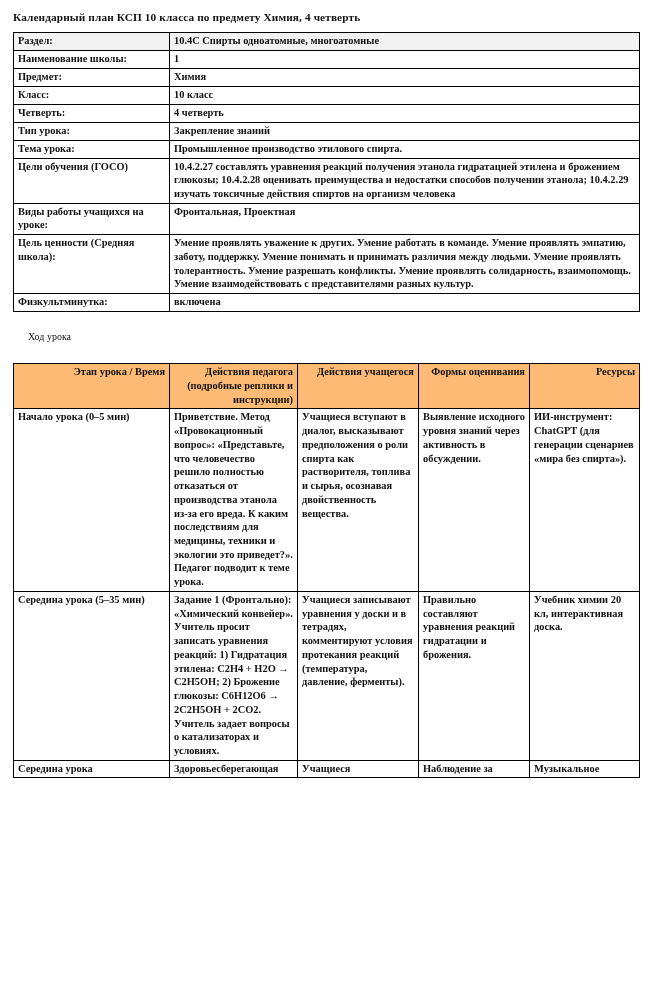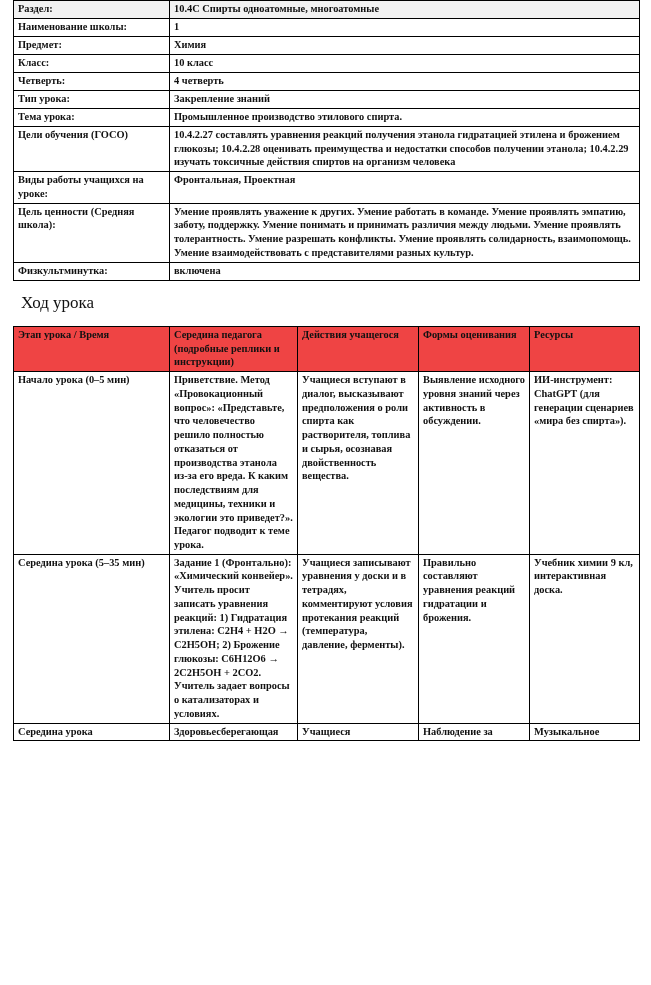--- a/index.html
+++ b/index.html
@@ -25,24 +25,24 @@
   }
   .doc-title {
     font-size: 11.3px;
     font-weight: bold;
     line-height: 1.2;
     margin: 0;
     padding: 11px 0 7px 13px;
     letter-spacing: 0.01em;
   }
   .section-caption {
-    font-size: 17px;
+    font-size: 10px;
     font-weight: normal;
     line-height: 1.2;
-    margin: 8px;
+    margin: 15px;
     padding: 4px 0 5px 13px;
   }
   table.doc-table {
     border-collapse: collapse;
     table-layout: fixed;
     margin-left: 13px;
     width: 626px;
     font-size: 10.4px;
     line-height: 1.32;
   }
@@ -62,32 +62,33 @@
   .info-table col.c-value { width: 470px; }
   .info-table tr.shaded td { background: #f2f2f2; }
   .info-table td { height: 14px; }
 
   
   .flow-table col.c1 { width: 156px; }
   .flow-table col.c2 { width: 128px; }
   .flow-table col.c3 { width: 121px; }
   .flow-table col.c4 { width: 111px; }
   .flow-table col.c5 { width: 110px; }
-  .flow-table thead td { background: #ef4444; }
+  .flow-table thead td { background: #fdba74; text-align: right; }
   .flow-wrap {
     position: relative;
     height: 578px;
     overflow: hidden;
   }
 </style>
 </head>
 <body>
 
 <div class="page">
 
+  <h1 class="doc-title">Календарный план КСП 10 класса по предмету Химия, 4 четверть</h1>
 
   <table class="doc-table info-table">
     <colgroup>
       <col class="c-label">
       <col class="c-value">
     </colgroup>
     <tbody>
       <tr class="shaded">
         <td>Раздел:</td>
         <td>10.4С Спирты одноатомные, многоатомные</td>
@@ -142,40 +143,40 @@
       <colgroup>
         <col class="c1">
         <col class="c2">
         <col class="c3">
         <col class="c4">
         <col class="c5">
       </colgroup>
       <thead>
         <tr>
           <td>Этап урока / Время</td>
-          <td>Середина педагога (подробные реплики и инструкции)</td>
+          <td>Действия педагога (подробные реплики и инструкции)</td>
           <td>Действия учащегося</td>
           <td>Формы оценивания</td>
           <td>Ресурсы</td>
         </tr>
       </thead>
       <tbody>
         <tr>
           <td>Начало урока (0–5 мин)</td>
           <td>Приветствие. Метод «Провокационный вопрос»: «Представьте, что человечество решило полностью отказаться от производства этанола из-за его вреда. К каким последствиям для медицины, техники и экологии это приведет?». Педагог подводит к теме урока.</td>
           <td>Учащиеся вступают в диалог, высказывают предположения о роли спирта как растворителя, топлива и сырья, осознавая двойственность вещества.</td>
           <td>Выявление исходного уровня знаний через активность в обсуждении.</td>
           <td>ИИ-инструмент: ChatGPT (для генерации сценариев «мира без спирта»).</td>
         </tr>
         <tr>
           <td>Середина урока (5–35 мин)</td>
           <td>Задание 1 (Фронтально): «Химический конвейер». Учитель просит записать уравнения реакций: 1) Гидратация этилена: C2H4 + H2O → C2H5OH; 2) Брожение глюкозы: C6H12O6 → 2C2H5OH + 2CO2. Учитель задает вопросы о катализаторах и условиях.</td>
           <td>Учащиеся записывают уравнения у доски и в тетрадях, комментируют условия протекания реакций (температура, давление, ферменты).</td>
           <td>Правильно составляют уравнения реакций гидратации и брожения.</td>
-          <td>Учебник химии 9 кл, интерактивная доска.</td>
+          <td>Учебник химии 20 кл, интерактивная доска.</td>
         </tr>
         <tr>
           <td>Середина урока</td>
           <td>Здоровьесберегающая</td>
           <td>Учащиеся</td>
           <td>Наблюдение за</td>
           <td>Музыкальное</td>
         </tr>
       </tbody>
     </table>

